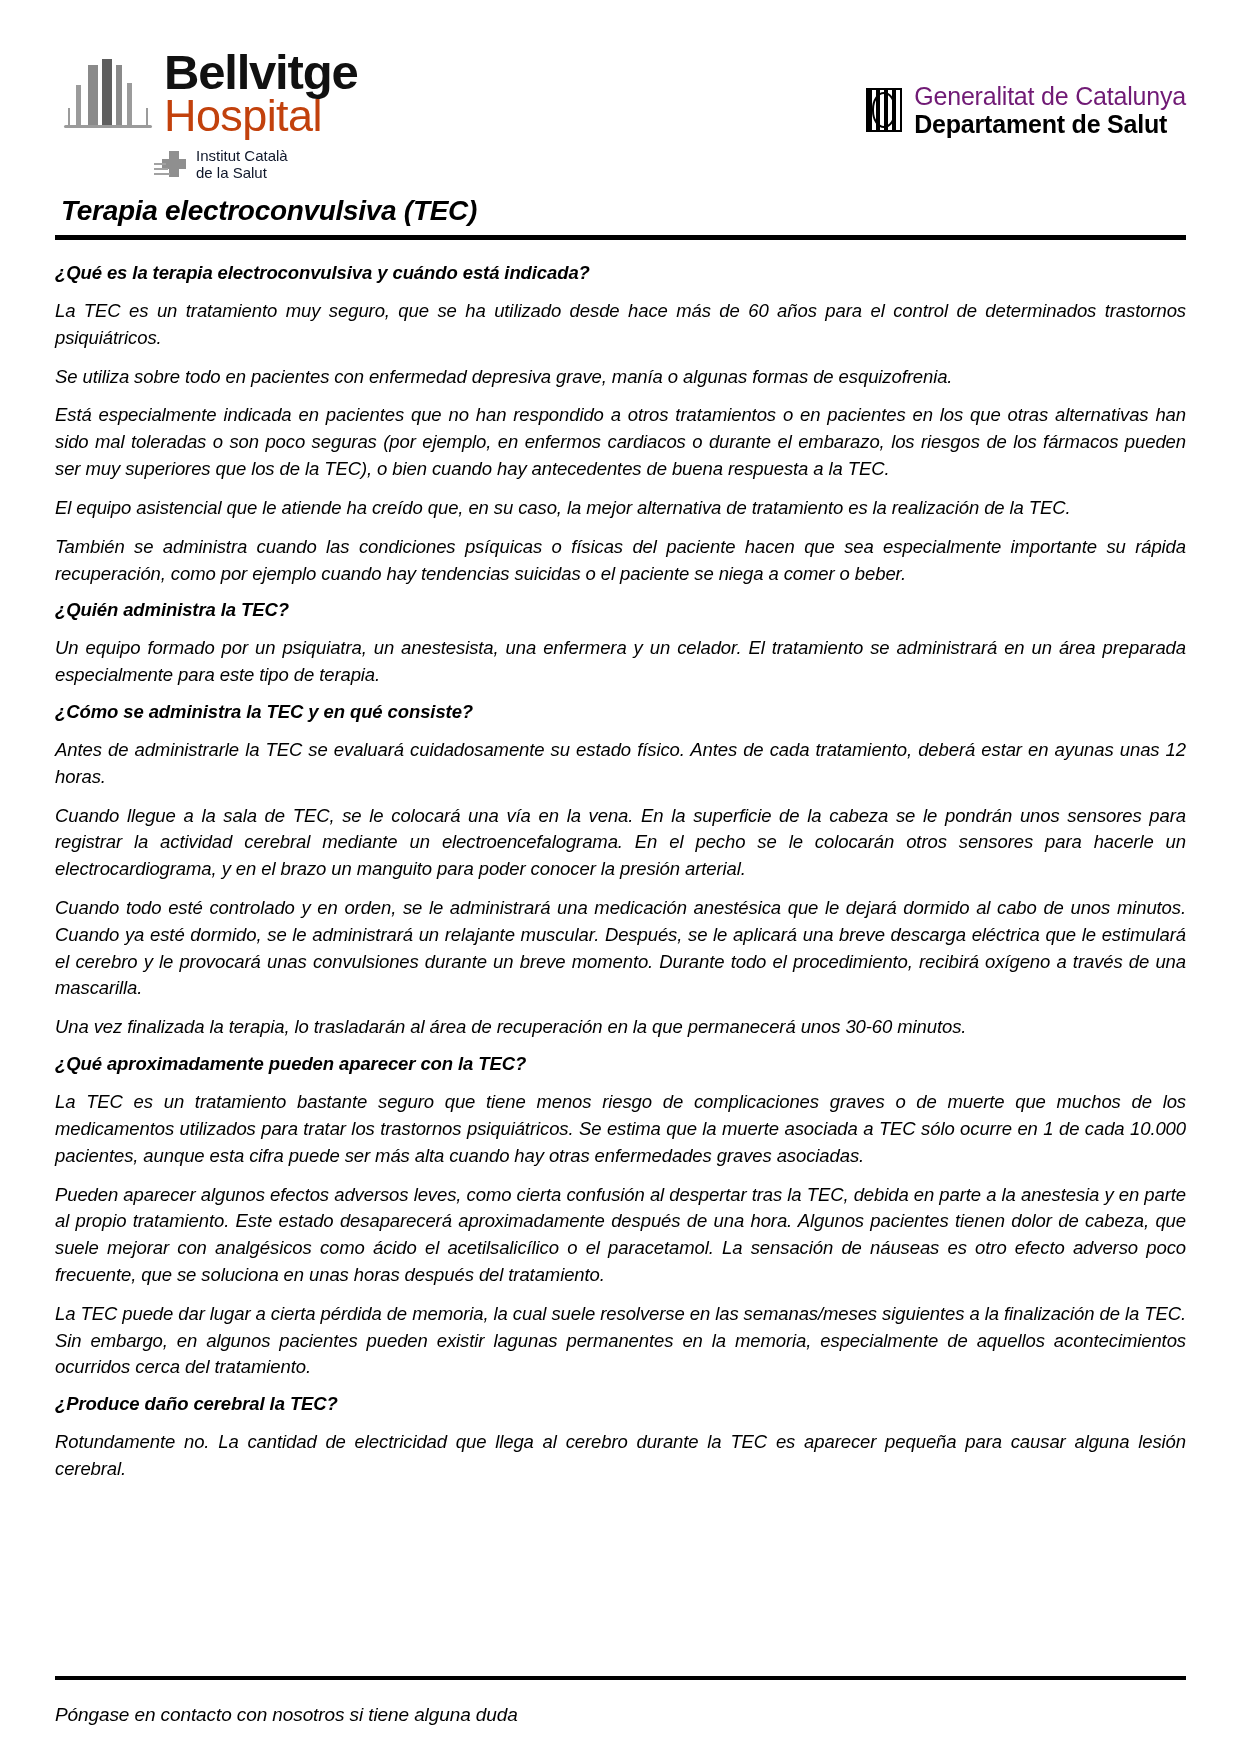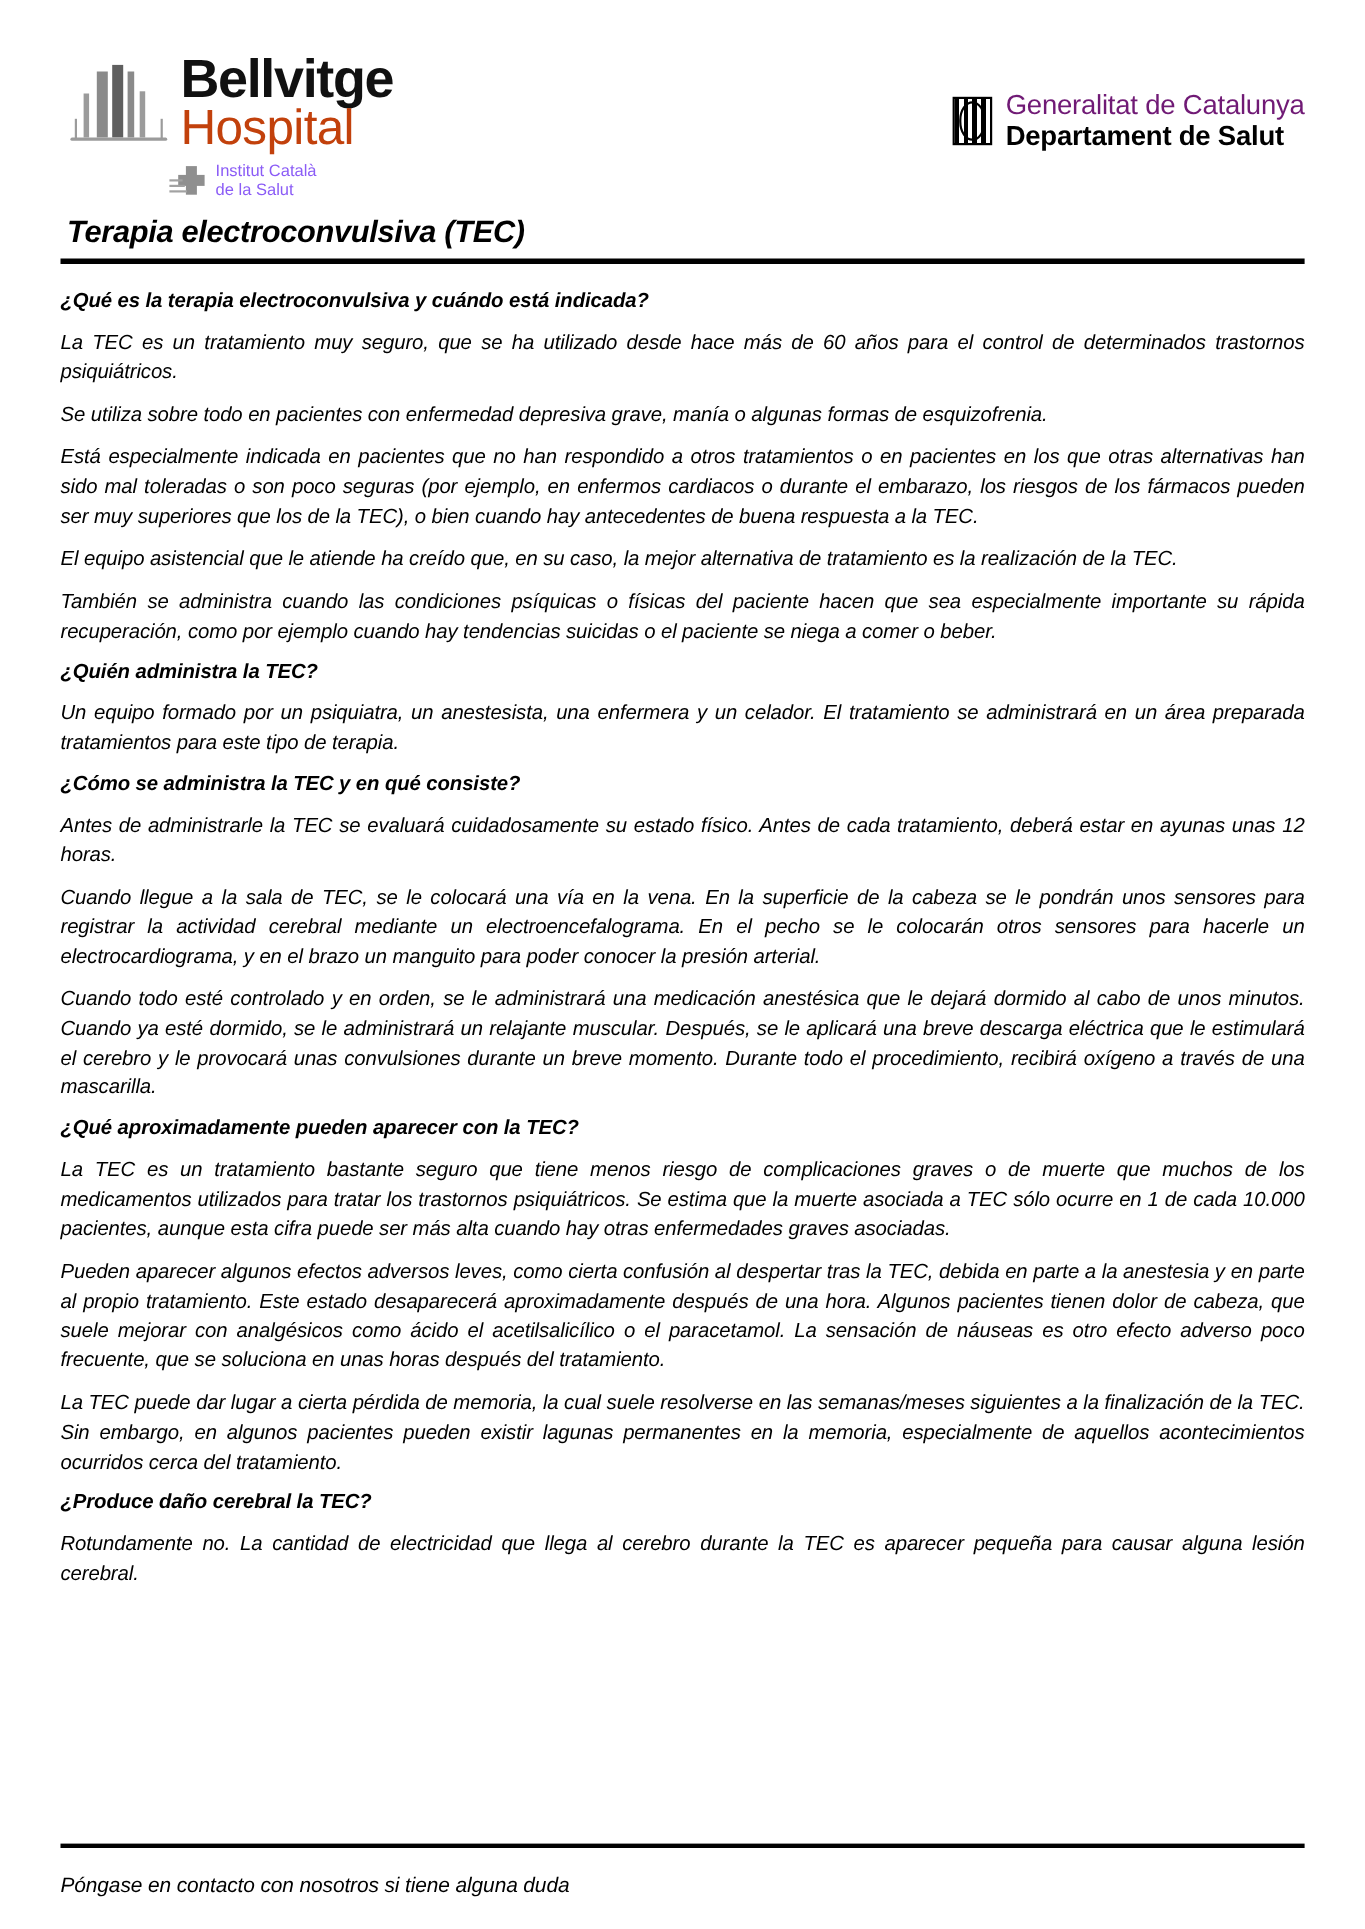--- a/index.html
+++ b/index.html
@@ -127,21 +127,21 @@
     left: -4px;
     height: 2px;
     background: #a2a2a2;
   }
   .ics-cross .l1 { top: 14px; width: 12px; }
   .ics-cross .l2 { top: 19px; width: 14px; }
   .ics-cross .l3 { top: 24px; width: 16px; }
   .ics-text {
     font-size: 15px;
     line-height: 1.15;
-    color: #8b5cf6;
+    color: #0f172a;
   }
 
   .logo-right {
     position: absolute;
     right: 55px;
     top: 82px;
     display: flex;
     align-items: center;
   }
   .gencat-shield {
@@ -290,27 +290,28 @@
         <div class="section">
           <div class="section-heading">¿Qué es la terapia electroconvulsiva y cuándo está indicada?</div>
           <p class="para">La TEC es un tratamiento muy seguro, que se ha utilizado desde hace más de 60 años para el control de determinados trastornos psiquiátricos.</p>
           <p class="para">Se utiliza sobre todo en pacientes con enfermedad depresiva grave, manía o algunas formas de esquizofrenia.</p>
           <p class="para">Está especialmente indicada en pacientes que no han respondido a otros tratamientos o en pacientes en los que otras alternativas han sido mal toleradas o son poco seguras (por ejemplo, en enfermos cardiacos o durante el embarazo, los riesgos de los fármacos pueden ser muy superiores que los de la TEC), o bien cuando hay antecedentes de buena respuesta a la TEC.</p>
           <p class="para">El equipo asistencial que le atiende ha creído que, en su caso, la mejor alternativa de tratamiento es la realización de la TEC.</p>
           <p class="para">También se administra cuando las condiciones psíquicas o físicas del paciente hacen que sea especialmente importante su rápida recuperación, como por ejemplo cuando hay tendencias suicidas o el paciente se niega a comer o beber.</p>
         </div>
         <div class="section">
           <div class="section-heading">¿Quién administra la TEC?</div>
-          <p class="para">Un equipo formado por un psiquiatra, un anestesista, una enfermera y un celador. El tratamiento se administrará en un área preparada tratamientos para este tipo de terapia.</p>
+          <p class="para">Un equipo formado por un psiquiatra, un anestesista, una enfermera y un celador. El tratamiento se administrará en un área preparada especialmente para este tipo de terapia.</p>
         </div>
         <div class="section">
           <div class="section-heading">¿Cómo se administra la TEC y en qué consiste?</div>
           <p class="para">Antes de administrarle la TEC se evaluará cuidadosamente su estado físico. Antes de cada tratamiento, deberá estar en ayunas unas 12 horas.</p>
           <p class="para">Cuando llegue a la sala de TEC, se le colocará una vía en la vena. En la superficie de la cabeza se le pondrán unos sensores para registrar la actividad cerebral mediante un electroencefalograma. En el pecho se le colocarán otros sensores para hacerle un electrocardiograma, y en el brazo un manguito para poder conocer la presión arterial.</p>
           <p class="para">Cuando todo esté controlado y en orden, se le administrará una medicación anestésica que le dejará dormido al cabo de unos minutos. Cuando ya esté dormido, se le administrará un relajante muscular. Después, se le aplicará una breve descarga eléctrica que le estimulará el cerebro y le provocará unas convulsiones durante un breve momento. Durante todo el procedimiento, recibirá oxígeno a través de una mascarilla.</p>
+          <p class="para">Una vez finalizada la terapia, lo trasladarán al área de recuperación en la que permanecerá unos 30-60 minutos.</p>
         </div>
         <div class="section">
           <div class="section-heading">¿Qué aproximadamente pueden aparecer con la TEC?</div>
           <p class="para">La TEC es un tratamiento bastante seguro que tiene menos riesgo de complicaciones graves o de muerte que muchos de los medicamentos utilizados para tratar los trastornos psiquiátricos. Se estima que la muerte asociada a TEC sólo ocurre en 1 de cada 10.000 pacientes, aunque esta cifra puede ser más alta cuando hay otras enfermedades graves asociadas.</p>
           <p class="para">Pueden aparecer algunos efectos adversos leves, como cierta confusión al despertar tras la TEC, debida en parte a la anestesia y en parte al propio tratamiento. Este estado desaparecerá aproximadamente después de una hora. Algunos pacientes tienen dolor de cabeza, que suele mejorar con analgésicos como ácido el acetilsalicílico o el paracetamol. La sensación de náuseas es otro efecto adverso poco frecuente, que se soluciona en unas horas después del tratamiento.</p>
           <p class="para">La TEC puede dar lugar a cierta pérdida de memoria, la cual suele resolverse en las semanas/meses siguientes a la finalización de la TEC. Sin embargo, en algunos pacientes pueden existir lagunas permanentes en la memoria, especialmente de aquellos acontecimientos ocurridos cerca del tratamiento.</p>
         </div>
         <div class="section">
           <div class="section-heading">¿Produce daño cerebral la TEC?</div>
           <p class="para">Rotundamente no. La cantidad de electricidad que llega al cerebro durante la TEC es aparecer pequeña para causar alguna lesión cerebral.</p>

